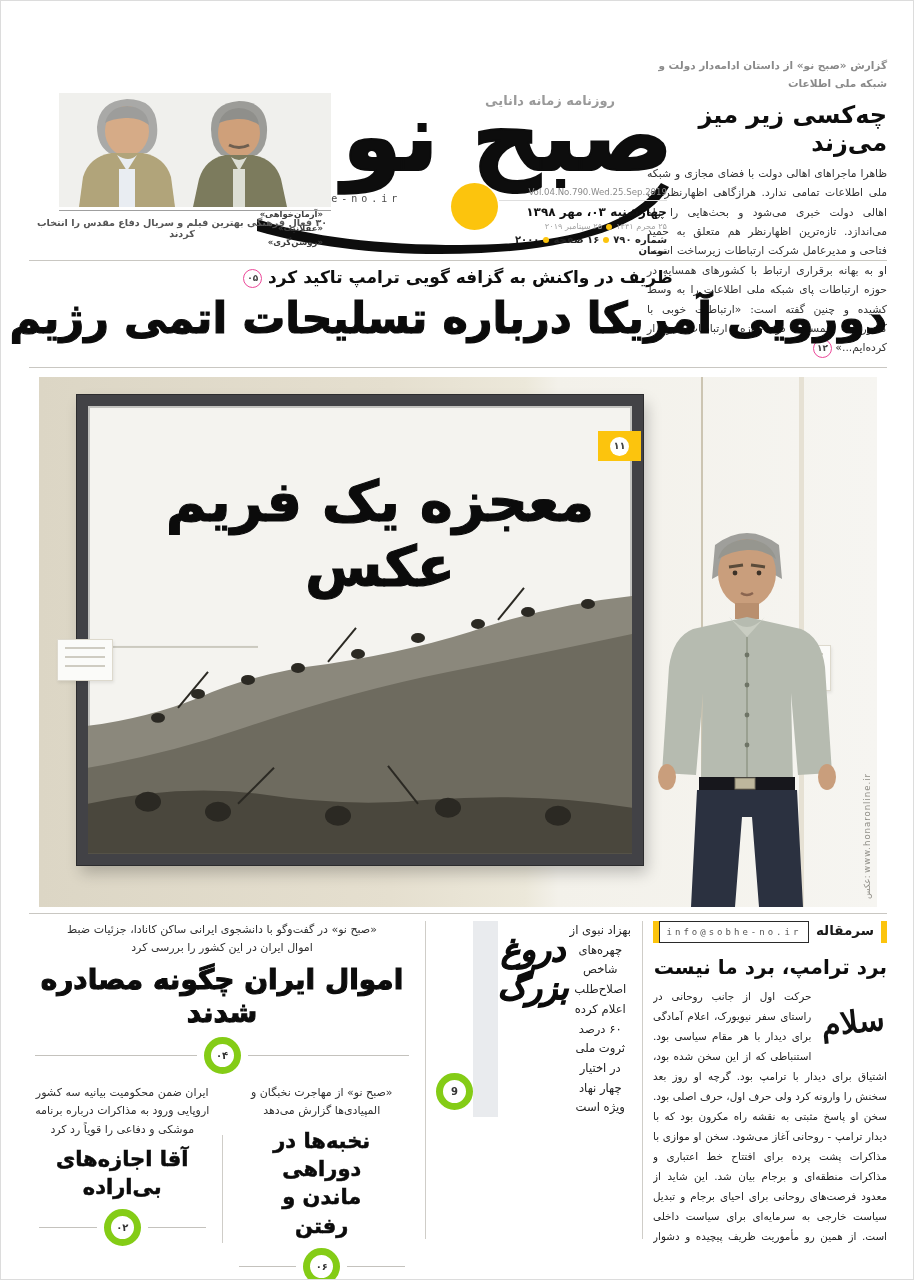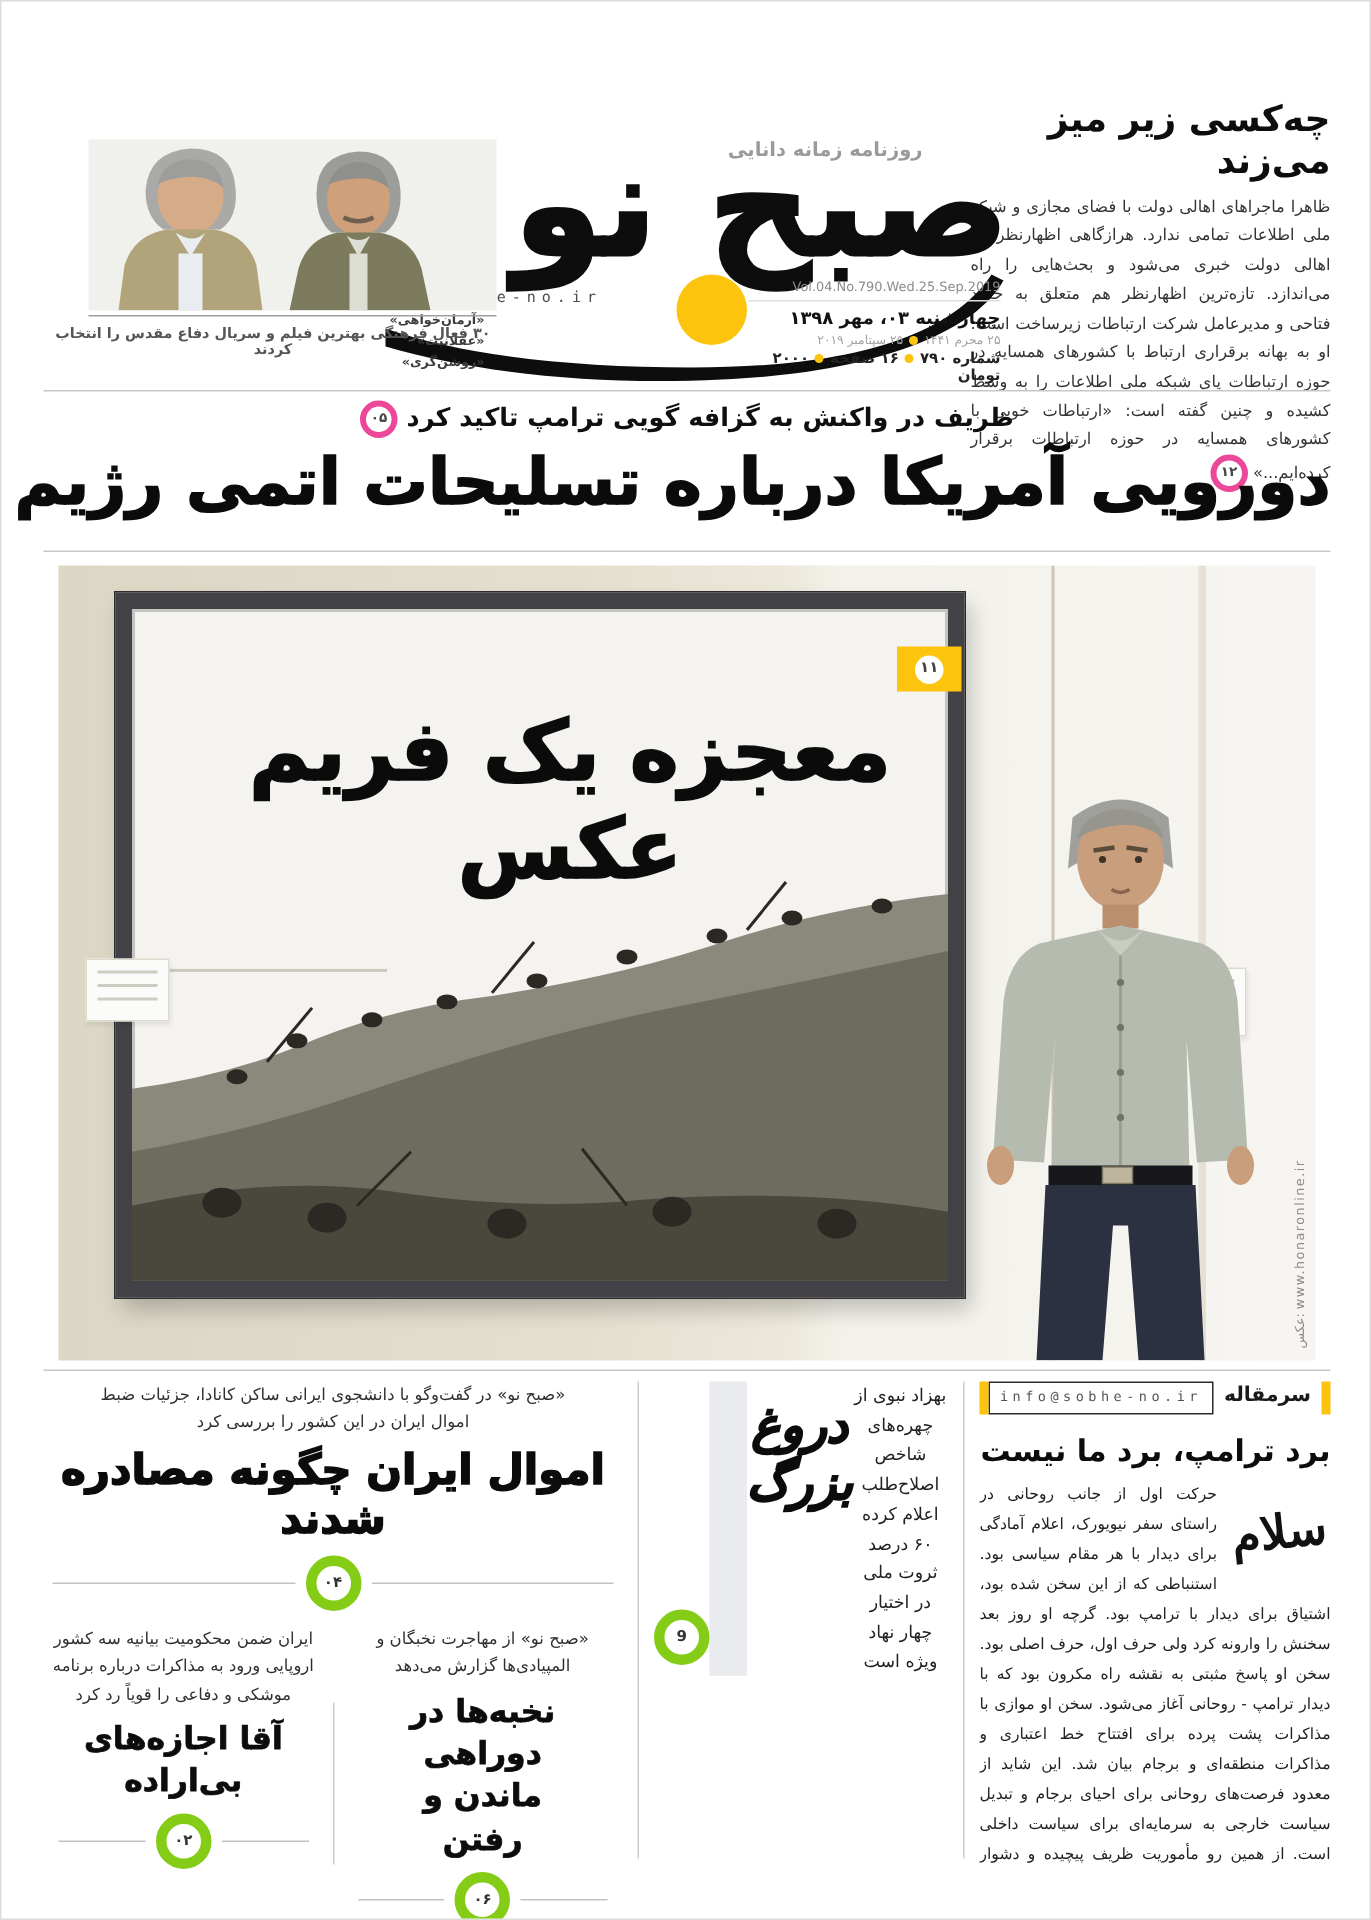--- a/index.html
+++ b/index.html
@@ -2,21 +2,21 @@
 <html lang="fa"><head>
 <meta charset="utf-8">
 <style>
   html,body{margin:0;padding:0;background:#e8e8e8;}
   .page{position:relative;width:914px;height:1280px;margin:0 auto;background:#fff;
         overflow:hidden;font-family:"DejaVu Sans",sans-serif;color:#1a1a1a;
         border:1px solid #dcdcdc;box-sizing:border-box;}
   .rtl{direction:rtl;}
   .hairline{position:absolute;height:1px;background:#c9c7c2;}
   .vline{width:1px;background:#cfcdc8;}
-  .circ{display:inline-flex;width:17px;height:17px;border:4px solid #ec4899;border-radius:50%;
+  .circ{display:inline-flex;width:17px;height:17px;border:1px solid #ec4899;border-radius:50%;
         font-size:9px;font-weight:bold;align-items:center;justify-content:center;color:#444;
         background:#fff;vertical-align:middle;line-height:1;}
   .pcirc{display:inline-flex;width:23px;height:23px;border:7px solid #84cc16;border-radius:50%;
         font-size:10px;font-weight:bold;align-items:center;justify-content:center;color:#333;
         background:#fff;flex:0 0 auto;}
   .divc{display:flex;align-items:center;gap:7px;margin:8px 6px;}
   .dline{flex:1;height:1px;background:#c4c2bd;}
   .heavy{-webkit-text-stroke:1.1px #0c0c0c;}
   .semiheavy{-webkit-text-stroke:.5px #0c0c0c;}
 
@@ -113,20 +113,21 @@
   .row3{display:flex;direction:rtl;margin-top:8px;align-items:center;}
   .row3 .cell{flex:1;padding:0 4px;}
   .b4-title{font-size:23px;line-height:1.35;}
 </style>
 </head>
 <body>
 
 <div class="page rtl">
 
   <div class="tr-article">
+    <div class="tr-kicker">گزارش «صبح نو» از داستان ادامه‌دار دولت و شبکه ملی اطلاعات</div>
     <div class="tr-title">چه‌کسی زیر میز می‌زند</div>
     <p class="tr-body"><span>ظاهرا ماجراهای اهالی دولت با فضای مجازی و شبکه ملی اطلاعات تمامی ندارد. هرازگاهی اظهارنظرهای اهالی دولت خبری می‌شود و بحث‌هایی را راه می‌اندازد. تازه‌ترین اظهارنظر هم متعلق به حمید فتاحی و مدیرعامل شرکت ارتباطات زیرساخت است. او به بهانه برقراری ارتباط با کشورهای همسایه در حوزه ارتباطات پای شبکه ملی اطلاعات را به وسط کشیده و چنین گفته است: «ارتباطات خوبی با کشورهای همسایه در حوزه ارتباطات برقرار کرده‌ایم...»</span>
       <span class="circ">۱۲</span></p>
   </div>
 
   <div class="masthead">
     <div class="tagline">روزنامه زمانه دانایی</div>
     <svg style="position:absolute;left:0;top:118px;" width="424" height="78" viewBox="0 0 424 78">
       <path d="M412,4 C 380,52 300,66 212,66 C 130,66 60,58 8,40 L8,52 C 70,70 150,78 232,74 C 330,70 400,44 420,8 Z" fill="#0d0d0d"></path>
     </svg>

